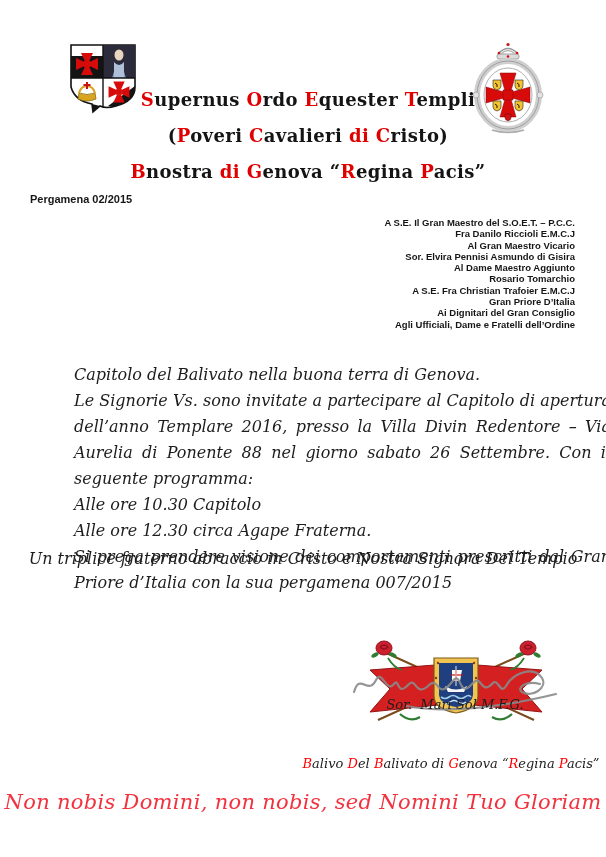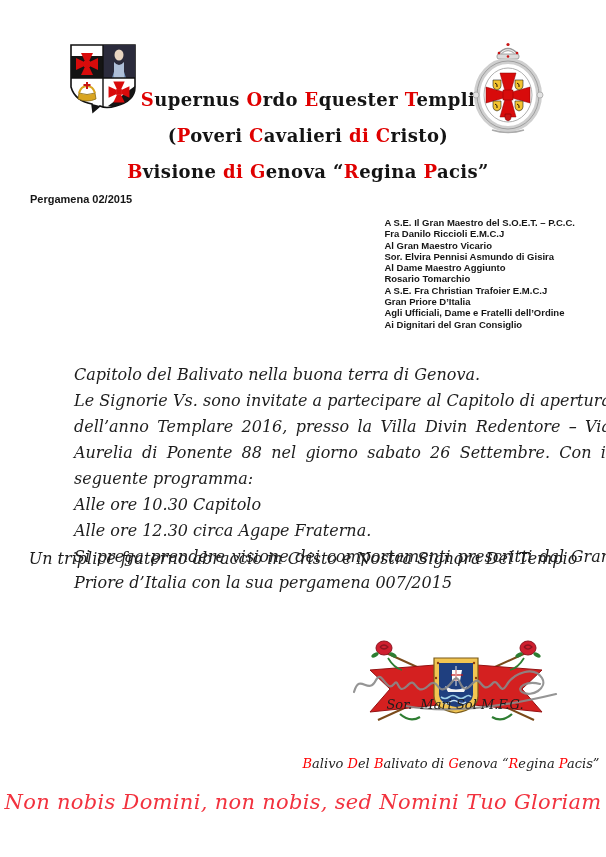--- a/index.html
+++ b/index.html
@@ -11,21 +11,21 @@
   .crest-left{position:absolute;left:66px;top:42px;width:74px;height:72px;}
   .crest-right{position:absolute;left:466px;top:42px;width:84px;height:94px;}
   .titles{position:absolute;top:90px;left:0;width:100%;text-align:center;}
   .title-line{
     font-family:"DejaVu Serif", serif;font-weight:bold;font-size:18px;line-height:20px;
     margin:0 0 16px 10px;letter-spacing:0.4px;color:#141414;
   }
   
   .pergamena{position:absolute;top:193px;left:30px;
     font-family:"Liberation Sans", sans-serif;font-weight:bold;font-size:11px;color:#161616;}
-  .recipients{position:absolute;top:217px;right:31px;text-align:left;
+  .recipients{position:absolute;top:217px;right:31px;text-align:right;
     font-family:"Liberation Sans", sans-serif;font-weight:bold;font-size:9.5px;line-height:11.3px;color:#161616;}
   
   .letter-body{position:absolute;top:362px;left:38px;width:537px;
     font-style:italic;font-size:16px;line-height:26px;color:#1d1d1d;margin-left:36px;}
   .letter-body p{margin:0;}
   .just{text-align:justify;}
   .salutation{position:absolute;top:549px;left:0;width:100%;text-align:center;
     font-style:italic;font-size:16px;color:#1d1d1d;}
   .closing{position:absolute;top:589px;left:38px;
     font-style:italic;font-size:13.5px;line-height:18.5px;color:#1d1d1d;}
@@ -113,36 +113,36 @@
         <path d="M29,41 q3,1 2,4 M51,41 q3,1 2,4 M29,62 q3,1 2,4 M51,62 q3,1 2,4" fill="none" stroke="#221100" stroke-width="1"></path>
       </g>
       <path d="M39,72 h6 v4 q0,2 -3,3 q-3,-1 -3,-3 Z" fill="#c81414" stroke="#700" stroke-width="0.5"></path>
       <path d="M26,88 Q42,93 58,88" fill="none" stroke="#ababab" stroke-width="1.6"></path>
     </svg>
   </div>
 
   <div class="titles">
     <div class="title-line"><span style="color: rgb(224, 0, 0);">S</span><span>upernus </span><span style="color: rgb(224, 0, 0);">O</span><span>rdo </span><span style="color: rgb(224, 0, 0);">E</span><span>quester </span><span style="color: rgb(224, 0, 0);">T</span><span>empli</span></div>
     <div class="title-line"><span>(</span><span style="color: rgb(224, 0, 0);">P</span><span>overi </span><span style="color: rgb(224, 0, 0);">C</span><span>avalieri </span><span style="color: rgb(224, 0, 0);">di </span><span style="color: rgb(224, 0, 0);">C</span><span>risto)</span></div>
-    <div class="title-line"><span style="color: rgb(224, 0, 0);">B</span><span>visione </span><span style="color: rgb(224, 0, 0);">di </span><span style="color: rgb(224, 0, 0);">G</span><span>enova “</span><span style="color: rgb(224, 0, 0);">R</span><span>egina </span><span style="color: rgb(224, 0, 0);">P</span><span>acis”</span></div>
+    <div class="title-line"><span style="color: rgb(224, 0, 0);">B</span><span>nostra </span><span style="color: rgb(224, 0, 0);">di </span><span style="color: rgb(224, 0, 0);">G</span><span>enova “</span><span style="color: rgb(224, 0, 0);">R</span><span>egina </span><span style="color: rgb(224, 0, 0);">P</span><span>acis”</span></div>
   </div>
 
   <div class="pergamena">Pergamena 02/2015</div>
 
   <div class="recipients">
     <div>A S.E. Il Gran Maestro del S.O.E.T. – P.C.C.</div>
     <div>Fra Danilo Riccioli E.M.C.J</div>
     <div>Al Gran Maestro Vicario</div>
     <div>Sor. Elvira Pennisi Asmundo di Gisira</div>
     <div>Al Dame Maestro Aggiunto</div>
     <div>Rosario Tomarchio</div>
     <div>A S.E. Fra Christian Trafoier E.M.C.J</div>
     <div>Gran Priore D’Italia</div>
+    <div>Ai Dignitari del Gran Consiglio</div>
     <div>Agli Ufficiali, Dame e Fratelli dell’Ordine</div>
-    <div>Ai Dignitari del Gran Consiglio</div>
   </div>
 
   <div class="letter-body">
     <p>Capitolo del Balivato nella buona terra di Genova.</p>
     <p class="just">Le Signorie Vs. sono invitate a partecipare al Capitolo di apertura dell’anno Templare 2016, presso la Villa Divin Redentore – Via Aurelia di Ponente 88 nel giorno sabato 26 Settembre. Con il seguente programma:</p>
     <p>Alle ore 10.30 Capitolo</p>
     <p>Alle ore 12.30 circa Agape Fraterna.</p>
     <p class="just">Si prega prendere visione dei comportamenti prescritti dal Gran Priore d’Italia con la sua pergamena 007/2015</p>
   </div>
 

